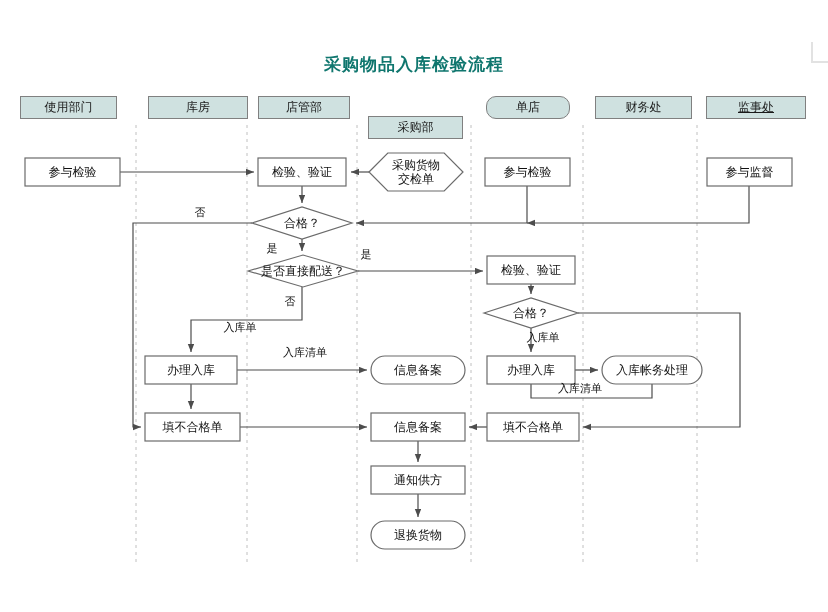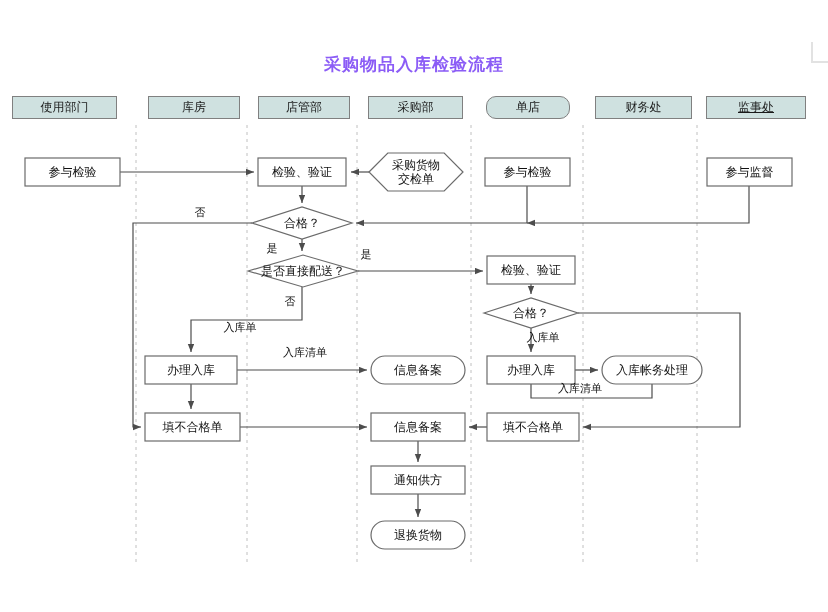--- a/index.html
+++ b/index.html
@@ -1,20 +1,20 @@
 <!DOCTYPE html>
 <html><head>
 <meta charset="utf-8">
 <style>
   html,body{margin:0;padding:0;background:#ffffff;}
   body{width:828px;height:612px;overflow:hidden;font-family:"DejaVu Sans","Liberation Sans",sans-serif;}
   #canvas{position:relative;width:828px;height:612px;background:#fff;}
   .title{
     position:absolute;left:0;top:53px;width:828px;text-align:center;
-    font-size:17px;font-weight:bold;color:#8b5cf6;letter-spacing:1px;
+    font-size:17px;font-weight:bold;color:#0f766e;letter-spacing:1px;
     font-family:"DejaVu Serif","Liberation Serif",serif;
   }
   .lane-head{
     position:absolute;top:96px;height:23px;
     background:#cfe1e0;border:1px solid #808080;
     display:flex;align-items:center;justify-content:center;
     font-size:12px;color:#1a1a1a;box-sizing:border-box;
   }
   svg.flow{position:absolute;left:0;top:0;width:828px;height:612px;}
   .node-lbl{font-size:12px;fill:#111;font-family:"DejaVu Sans","Liberation Sans",sans-serif;}
@@ -25,24 +25,24 @@
   .corner{stroke:#e2e2e2;stroke-width:2;fill:none;}
 </style>
 </head>
 <body>
 
 <div id="canvas">
 
   <div class="title">采购物品入库检验流程</div>
 
   <div id="lane-heads">
-      <div class="lane-head" style="left: 12px; width: 105px;">使用部门</div>
-      <div class="lane-head" style="left: 148px; width: 92px; text-align: center;">库房</div>
+      <div class="lane-head" style="left: 20px; width: 97px;">使用部门</div>
+      <div class="lane-head" style="left: 148px; width: 100px; text-align: center;">库房</div>
       <div class="lane-head" style="left: 258px; width: 92px;">店管部</div>
-      <div class="lane-head" style="left: 368px; width: 95px;">采购部</div>
+      <div class="lane-head" style="left: 368px; width: 95px; margin-top: 20px;">采购部</div>
       <div class="lane-head" style="left: 486px; width: 84px; border-radius: 10px;">单店</div>
       <div class="lane-head" style="left: 595px; width: 97px; text-align: right;">财务处</div>
       <div class="lane-head" style="left: 706px; width: 100px; text-decoration: underline;">监事处</div>
     </div>
 
   <svg class="flow" id="flow-svg" viewBox="0 0 828 612" xmlns="http://www.w3.org/2000/svg">
     <defs>
       <marker id="arw" markerWidth="9" markerHeight="9" refX="8" refY="3.2" orient="auto" markerUnits="userSpaceOnUse">
         <path d="M0,0 L8,3.2 L0,6.4 z" fill="#4d4d4d"></path>
       </marker>

